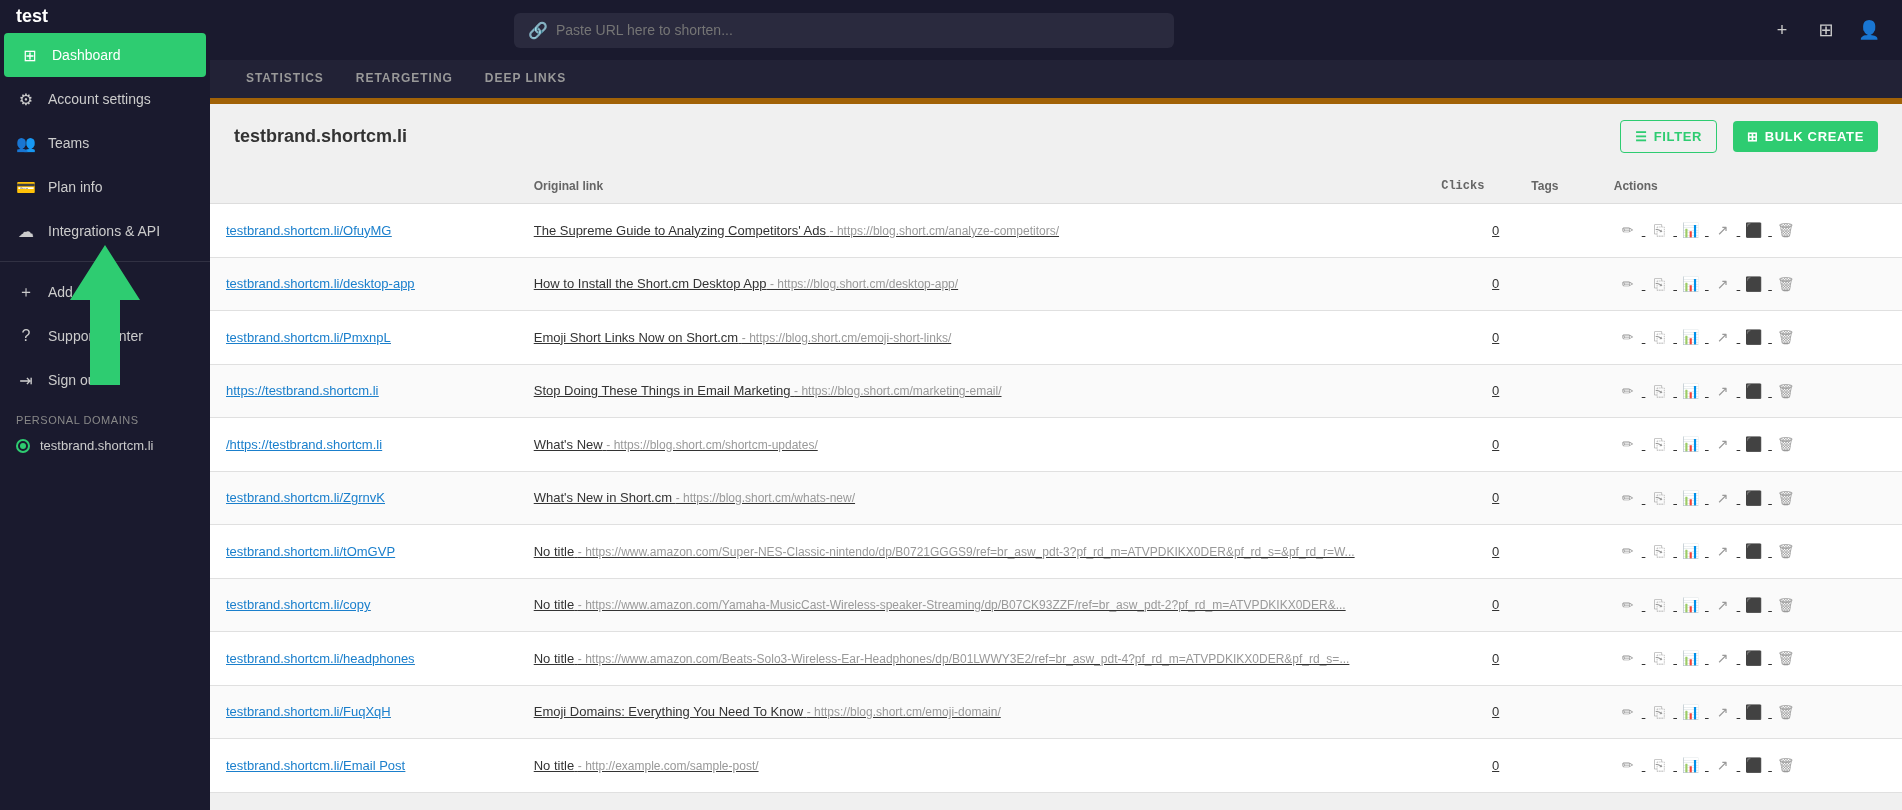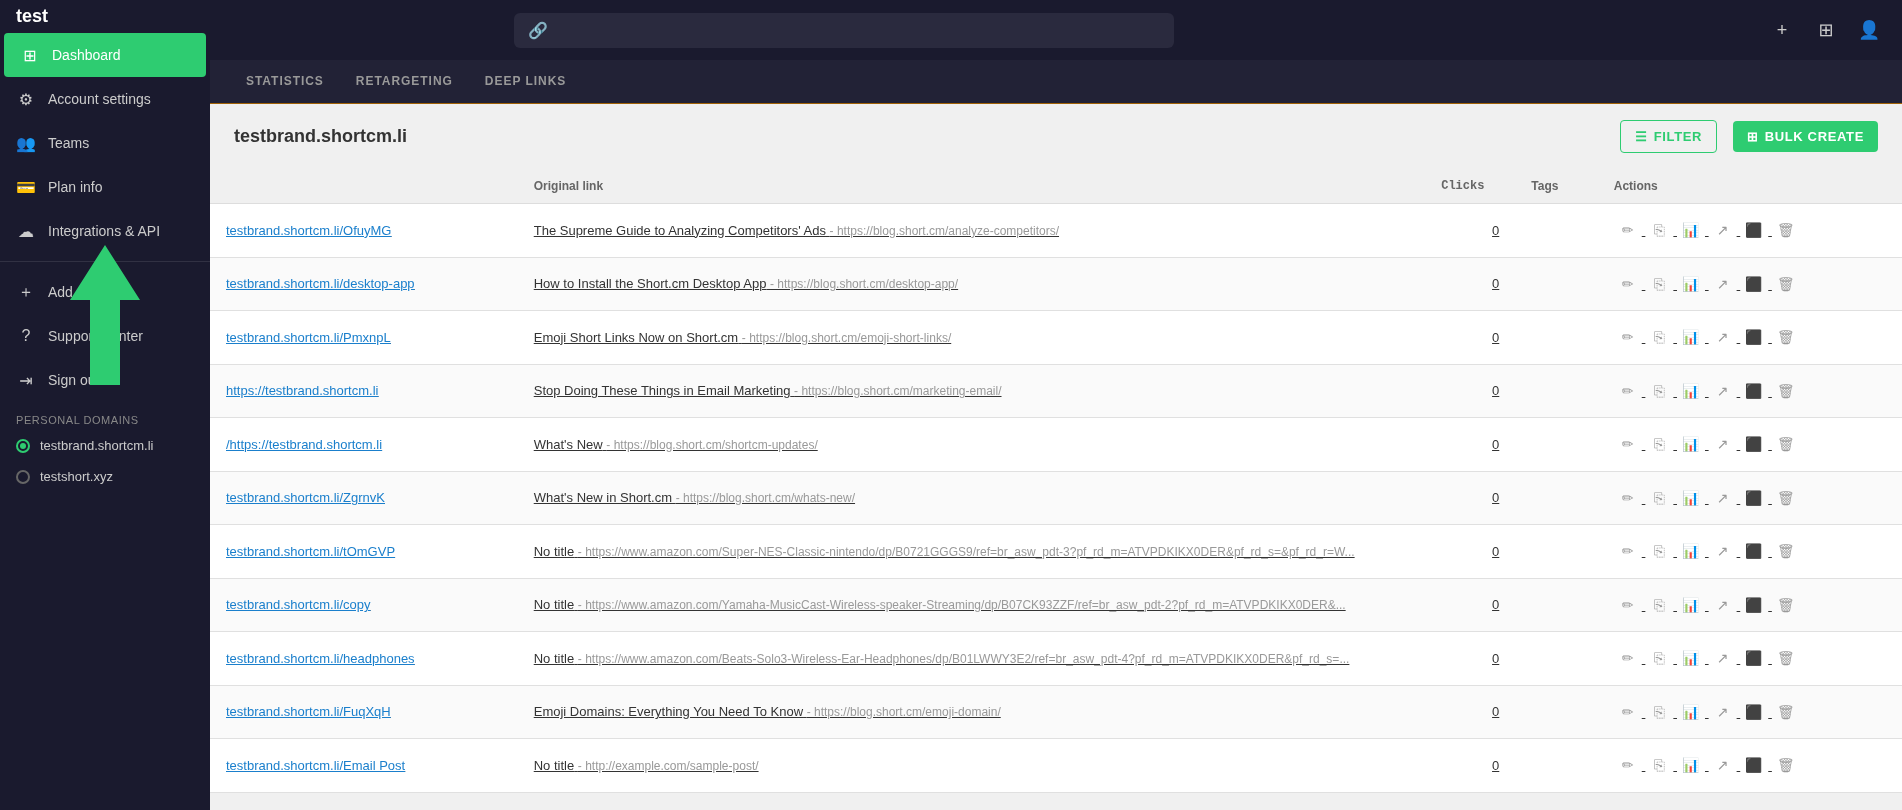--- a/index.html
+++ b/index.html
@@ -120,21 +120,21 @@
       font-size: 18px;
     }
 
     
     .nav-tabs {
       background: #222236;
       display: flex;
       align-items: center;
       padding: 0 20px;
       height: 44px;
-      border-bottom: 1px solid #a16207;
+      border-bottom: 6px solid #a16207;
     }
     .nav-tab {
       padding: 12px 16px;
       color: #999;
       font-size: 12px;
       font-weight: 600;
       letter-spacing: 0.08em;
       cursor: pointer;
       text-transform: uppercase;
       border-bottom: 2px solid transparent;
@@ -282,31 +282,28 @@
     <span class="icon">⇥</span>
     <span>Sign out</span>
   </div>
 
   <div class="sidebar-section-label">Personal domains</div>
 
   <div class="domain-item">
     <div class="domain-radio selected"></div>
     <span>testbrand.shortcm.li</span>
   </div>
-  <div class="domain-item">
-    <div class="domain-radio empty"></div>
-    <span>testshort.xyz</span>
-  </div>
 </nav>
 
 <div class="main">
 
   <div class="topbar">
     <div class="url-input-wrapper">
       <span class="link-icon">🔗</span>
+      <input class="url-input" type="text" placeholder="Paste URL here to shorten..." style="">
     </div>
     <div class="topbar-actions">
       <button class="topbar-icon-btn">+</button>
       <button class="topbar-icon-btn">⊞</button>
       <button class="topbar-icon-btn">👤</button>
     </div>
   </div>
 
   <div class="nav-tabs">
     <div class="nav-tab">STATISTICS</div>

